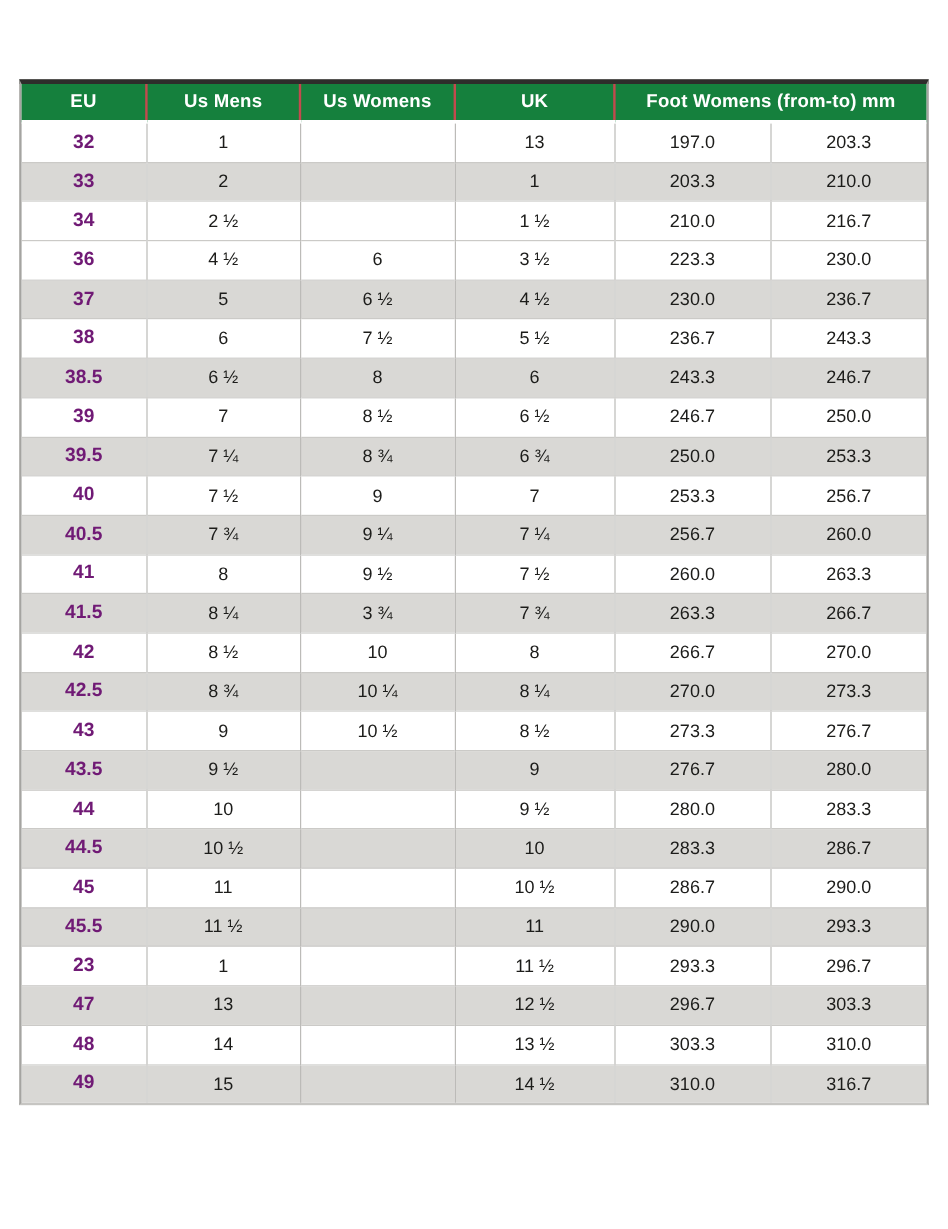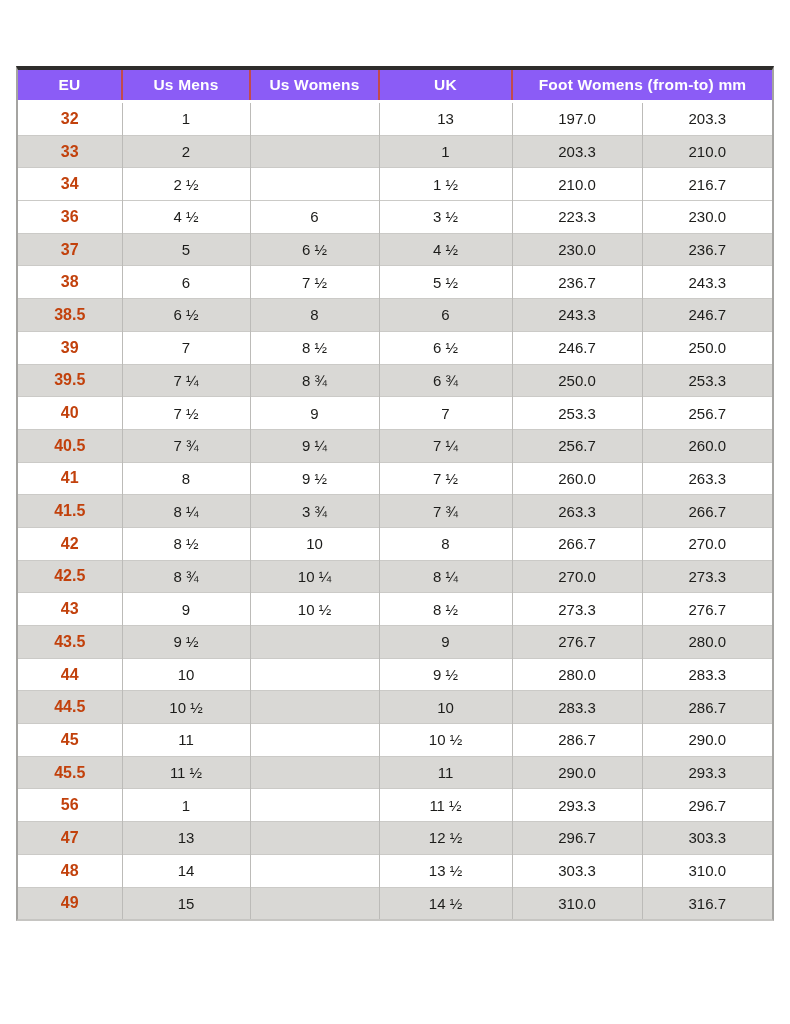--- a/index.html
+++ b/index.html
@@ -24,21 +24,21 @@
     border-left: 2px solid #a5a4a1;
     border-right: 2px solid #a5a4a1;
     border-bottom: 2px solid #c6c5c2;
   }
   table.size-table {
     width: 100%;
     border-collapse: collapse;
     table-layout: fixed;
   }
   table.size-table th {
-    background: #8b5cf6;
+    background: #15803d;
     color: #ffffff;
     font-weight: 700;
     font-size: 15.5px;
     letter-spacing: 0.2px;
     height: 30px;
     text-align: center;
     vertical-align: middle;
     border-left: 2px solid #c24a4e;
     border-bottom: 3px solid #ffffff;
     padding: 0;
@@ -56,21 +56,21 @@
     border-left: 1px solid #bcbbb8;
     border-top: 1px solid #cbcac7;
     padding: 0;
     white-space: nowrap;
     overflow: hidden;
   }
   table.size-table td:first-child {
     border-left: none;
     font-weight: 700;
     font-size: 16px;
-    color: #c2410c;
+    color: #701a75;
   }
   table.size-table tbody tr:first-child td {
     border-top: none;
   }
   table.size-table tr.alt td {
     background: #d9d8d5;
   }
 </style>
 </head>
 <body>
@@ -257,21 +257,21 @@
         </tr>
         <tr class="alt">
           <td>45.5</td>
           <td>11 ½</td>
           <td></td>
           <td>11</td>
           <td>290.0</td>
           <td>293.3</td>
         </tr>
         <tr>
-          <td>56</td>
+          <td>23</td>
           <td>1</td>
           <td></td>
           <td>11 ½</td>
           <td>293.3</td>
           <td>296.7</td>
         </tr>
         <tr class="alt">
           <td>47</td>
           <td>13</td>
           <td></td>

